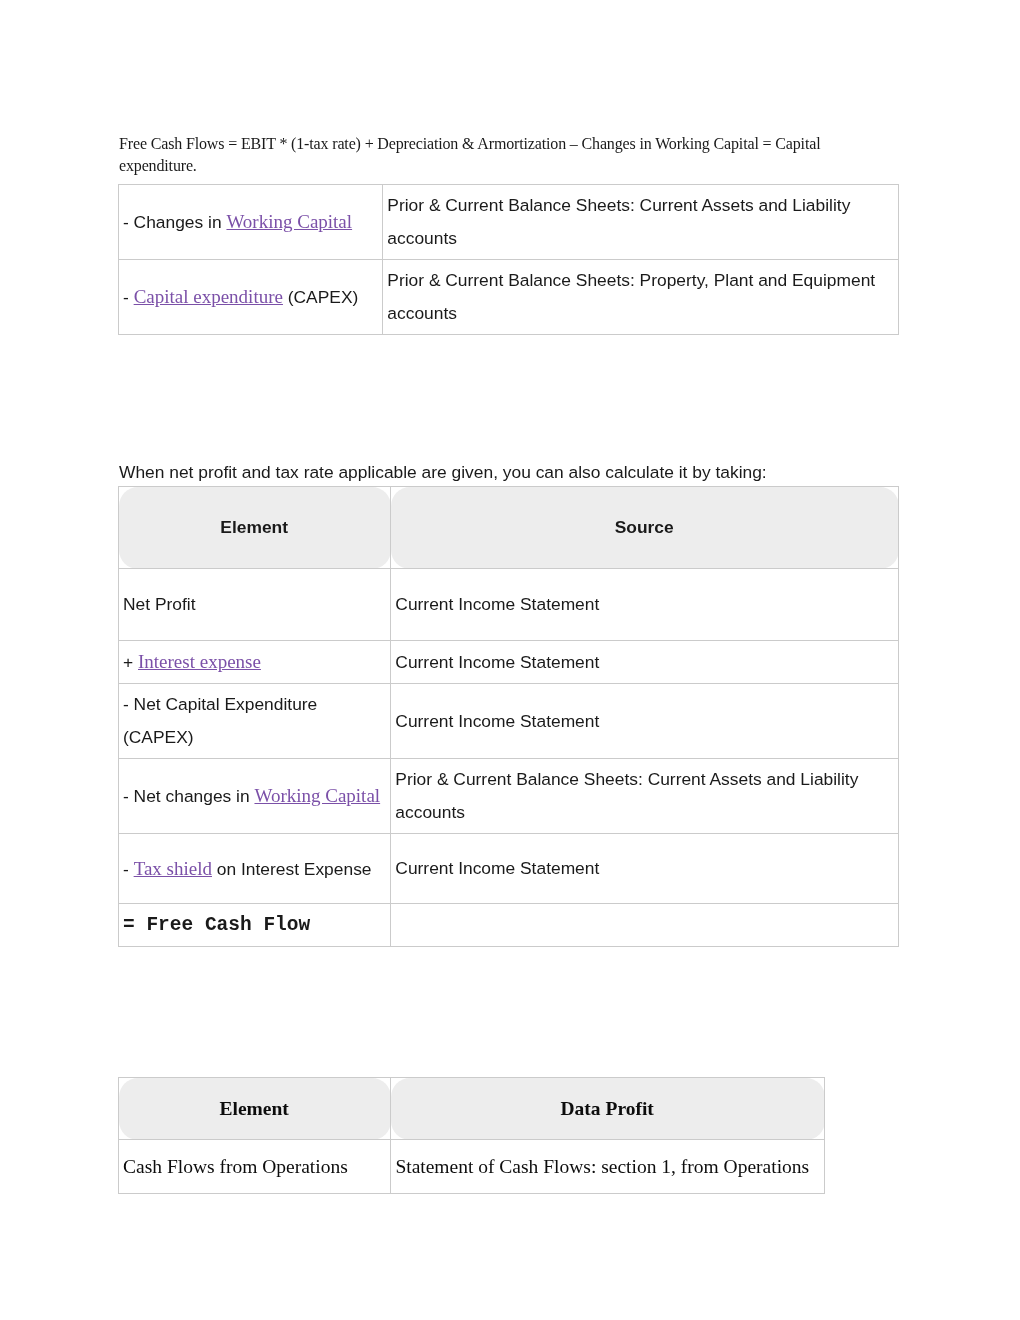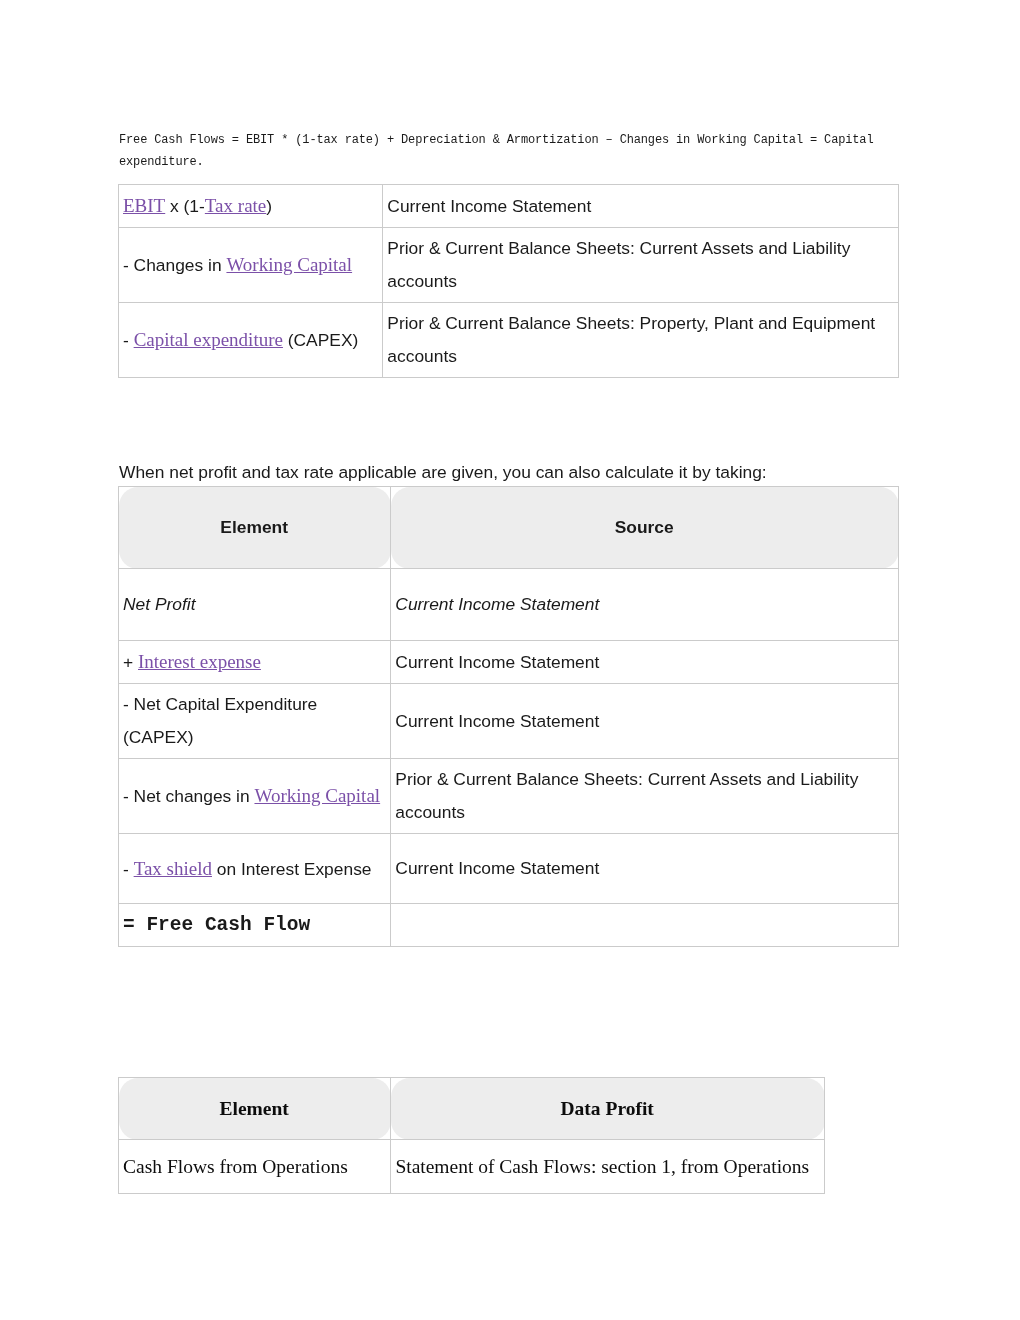--- a/index.html
+++ b/index.html
@@ -21,22 +21,22 @@
     position: absolute;
     inset: 0;
   }
 
   
   .intro {
     position: absolute;
     left: 119px;
     top: 117px;
     width: 760px;
-    font-family: Liberation Mono, monospace;
-    font-size: 12px;
+    font-family: Liberation Serif, serif;
+    font-size: 16px;
     line-height: 22px;
     letter-spacing: -0.15px;
     color: #1a1a1a;
   }
 
   
   .midtext {
     position: absolute;
     left: 119px;
     top: 443px;
@@ -110,44 +110,40 @@
   .c2-t1 { width: 515px; }
   .c1-t2 { width: 272px; }
   .c2-t2 { width: 507px; }
   .c1-t3 { width: 272px; }
   .c2-t3 { width: 433px; }
 
   .r-tall  { height: 74px; }
   .r-med   { height: 70px; }
   .r-short { height: 38px; }
   .r-hdr   { height: 82px; }
-  .r-np    { height: 72px; font-style: italic; }
+  .r-np    { height: 72px; }
   .r-fcf   { height: 40px; }
   .r-t3hdr { height: 62px; }
   .r-t3row { height: 54px; padding-left: 8px; }
 
   .cell-2line { line-height: 33px; }
 </style>
 </head>
 <body>
 
 <div class="page">
 
   <p class="intro">Free Cash Flows = EBIT * (1-tax rate) + Depreciation &amp; Armortization – Changes in Working Capital = Capital expenditure.</p>
 
   <table class="doc sans" id="table-fcf-ebit">
     <colgroup>
       <col class="c1-t1">
         <col class="c2-t1">
     </colgroup>
     <tbody>
-      <tr class="r-short">
-        <td class="element-cell"><span class="lnk">EBIT</span><span> x (1-</span><span class="lnk">Tax rate</span><span>)</span></td>
-        <td>Current Income Statement</td>
-      </tr>
       <tr class="r-tall">
         <td class="element-cell"><span>- Changes in </span><span class="lnk">Working Capital</span></td>
         <td class="cell-2line">Prior &amp; Current Balance Sheets: Current Assets and Liability accounts</td>
       </tr>
       <tr class="r-tall">
         <td class="element-cell"><span>- </span><span class="lnk">Capital expenditure</span><span> (CAPEX)</span></td>
         <td class="cell-2line">Prior &amp; Current Balance Sheets: Property, Plant and Equipment accounts</td>
       </tr>
     </tbody>
   </table>

